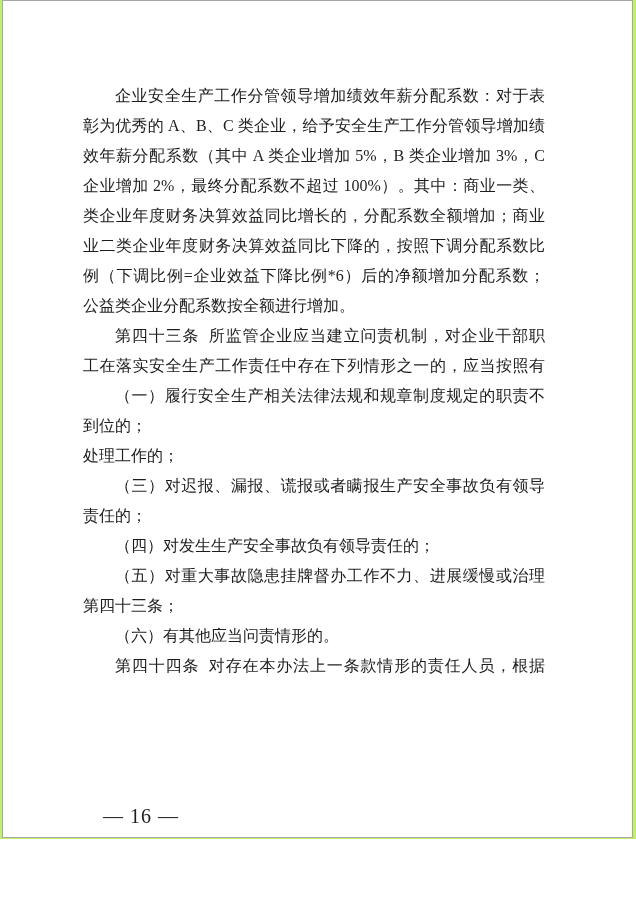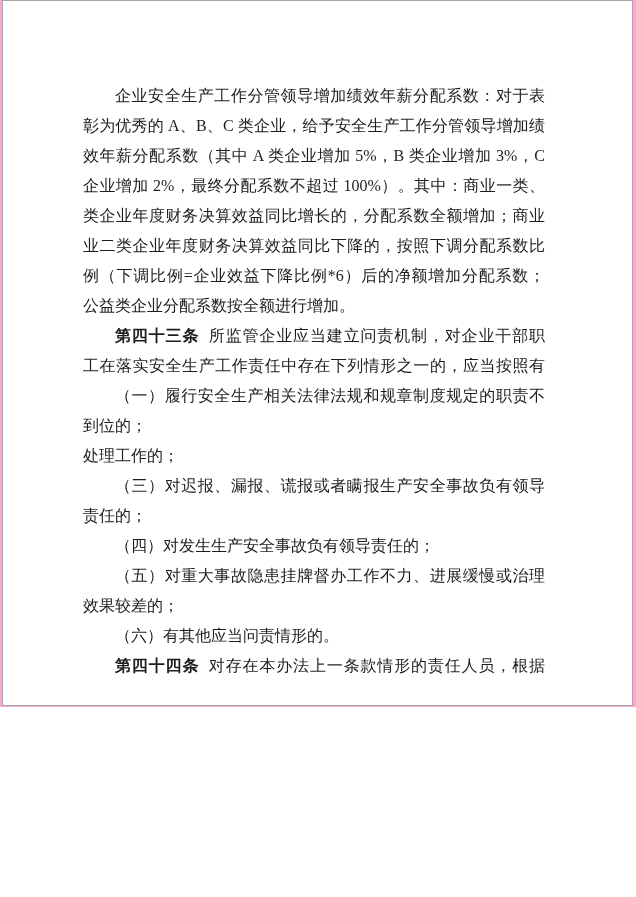--- a/index.html
+++ b/index.html
@@ -3,22 +3,22 @@
 <meta charset="utf-8">
 <style>
   html, body {
     margin: 0;
     padding: 0;
     background: #ffffff;
   }
   .viewport {
     position: relative;
     width: 636px;
-    height: 707px;
-    background: #f9a8d4;
+    height: 839px;
+    background: #bef264;
     overflow: hidden;
     font-family: "Liberation Serif", "DejaVu Serif", serif;
   }
   .page {
     position: absolute;
     top: 0;
     left: 2px;
     right: 3px;
     bottom: 1px;
     background: #ffffff;
@@ -42,21 +42,21 @@
     white-space: nowrap;
   }
   .line.full {
     text-align-last: justify;
     white-space: normal;
   }
   .line.indent {
     text-indent: 2em;
   }
   .lead {
-    font-weight: bold;
+    font-weight: normal;
     margin-right: 0.6em;
     margin-top: 13px;
   }
   .page-number {
     position: absolute;
     left: 100px;
     top: 805px;
     font-size: 20px;
     line-height: 20px;
     color: #1d1d1d;
@@ -79,19 +79,19 @@
         <div class="line">公益类企业分配系数按全额进行增加。</div>
         <div class="line indent full"><span class="lead">第四十三条</span><span>所监管企业应当建立问责机制，对企业干部职</span></div>
         <div class="line full">工在落实安全生产工作责任中存在下列情形之一的，应当按照有</div>
         <div class="line indent full">（一）履行安全生产相关法律法规和规章制度规定的职责不</div>
         <div class="line">到位的；</div>
         <div class="line">处理工作的；</div>
         <div class="line indent full">（三）对迟报、漏报、谎报或者瞒报生产安全事故负有领导</div>
         <div class="line">责任的；</div>
         <div class="line indent">（四）对发生生产安全事故负有领导责任的；</div>
         <div class="line indent full">（五）对重大事故隐患挂牌督办工作不力、进展缓慢或治理</div>
-        <div class="line">效果较差的；</div>
+        <div class="line">第四十三条；</div>
         <div class="line indent">（六）有其他应当问责情形的。</div>
         <div class="line indent full"><span class="lead">第四十四条</span><span>对存在本办法上一条款情形的责任人员，根据</span></div>
       </div>
     <div class="page-number">— 16 —</div>
   </div>
 </div>
 
 </body></html>

